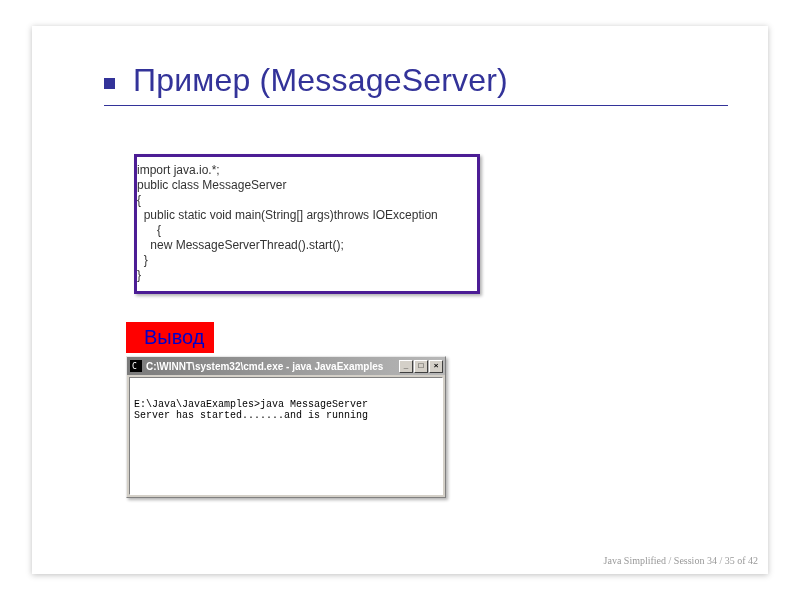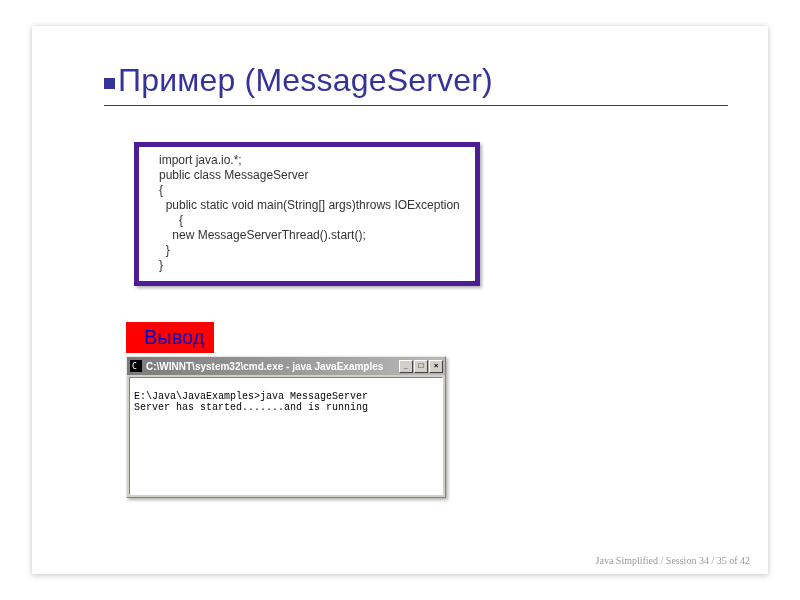--- a/index.html
+++ b/index.html
@@ -22,21 +22,21 @@
     }
     .title-wrap {
       position: absolute;
       top: 36px;
       left: 72px;
       right: 40px;
     }
     .title-line {
       display: flex;
       align-items: flex-end;
-      gap: 3px;
+      gap: 18px;
     }
     .bullet {
       width: 11px;
       height: 11px;
       background: #333399;
       margin-bottom: 10px;
     }
     .title {
       font-size: 32px;
       color: #333399;
@@ -45,27 +45,27 @@
       font-weight: normal;
     }
     .rule {
       border: none;
       border-top: 1px solid #333399;
       margin-top: 6px;
       width: 100%;
     }
     .codebox {
       position: absolute;
-      top: 116px;
+      top: 128px;
       left: 102px;
       width: 346px;
-      border: 5px solid #4c1d95;
+      border: 3px solid #4c1d95;
       background: #fff;
       box-shadow: 2px 2px 3px rgba(0,0,0,0.3);
-      padding: 6px 8px 8px 20px;
+      padding: 6px 8px 8px 0;
       font-family: Verdana, Tahoma, sans-serif;
       font-size: 12px;
       color: #333;
       line-height: 1.25;
       white-space: pre;
     }
     .output-label {
       position: absolute;
       top: 296px;
       left: 94px;
@@ -128,31 +128,31 @@
       font-weight: bold;
       color: #000;
       line-height: 1;
     }
     .console-body {
       background: #fff;
       margin: 2px;
       border: 1px solid;
       border-color: #808080 #fff #fff #808080;
       height: 118px;
-      padding: 2px 4px;
+      padding: 10px 4px;
       font-family: "Courier New", monospace;
       font-size: 10px;
       color: #000;
       white-space: pre;
       overflow: hidden;
     }
     .footer {
       position: absolute;
       bottom: 8px;
-      right: 18px;
+      right: 10px;
       font-size: 10px;
       color: #999;
       font-family: "Times New Roman", serif;
     }
   </style>
 </head>
 <body>
 
 <div class="slide">
   <div class="title-wrap">

